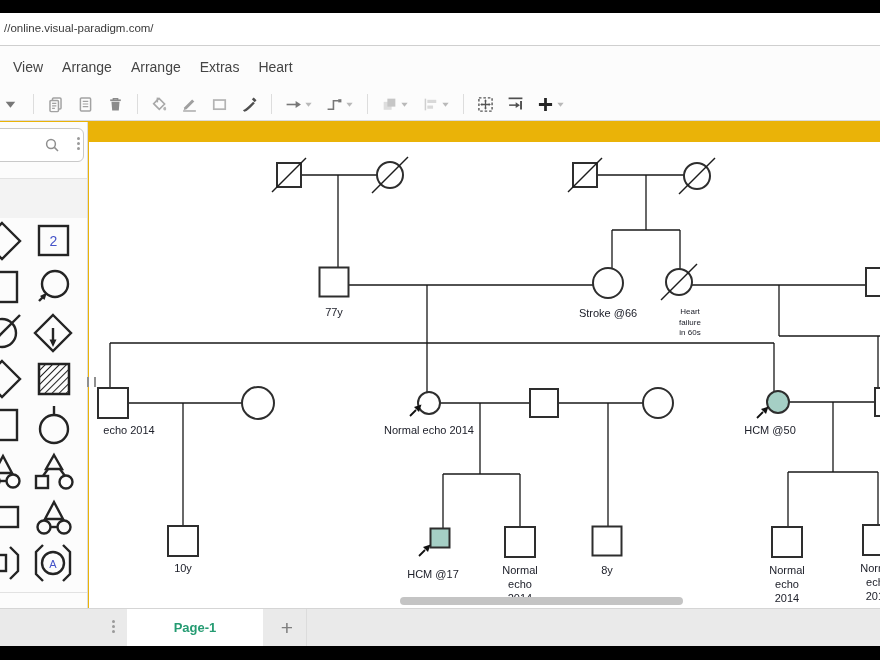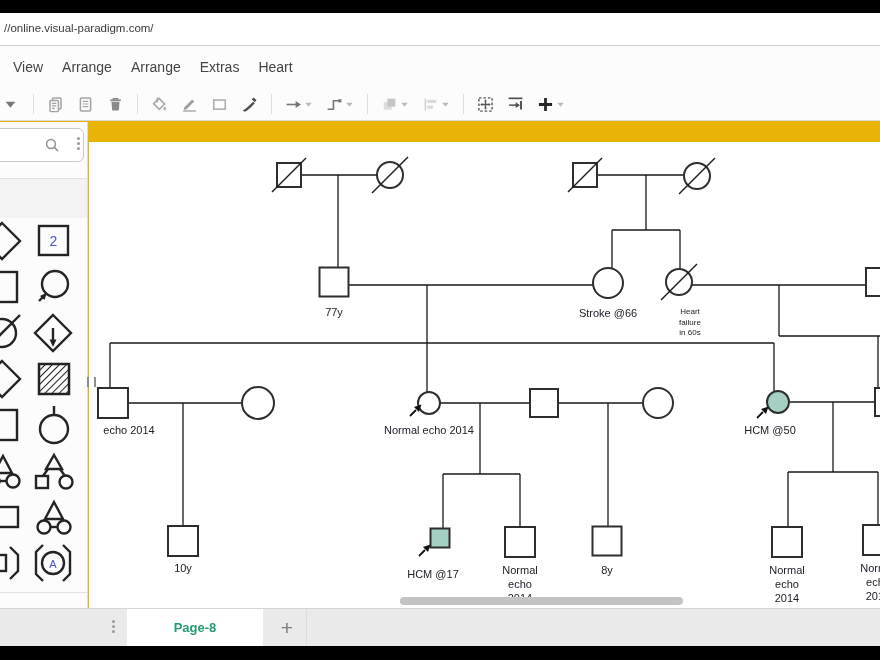--- a/index.html
+++ b/index.html
@@ -384,20 +384,20 @@
 
   <div class="abs hthumb"></div>
 
   <div class="abs pagebar">
     <div class="pkebab">
         <i></i>
         <i></i>
         <i></i>
       </div>
     <div class="pagetab">
-      <span>Page-8</span>
+      <span>Page-1</span>
     </div>
     <div class="addpage">+</div>
     <div class="pvdiv"></div>
   </div>
 
   <div class="abs botbezel"></div>
 </div>
 
 </body></html>

